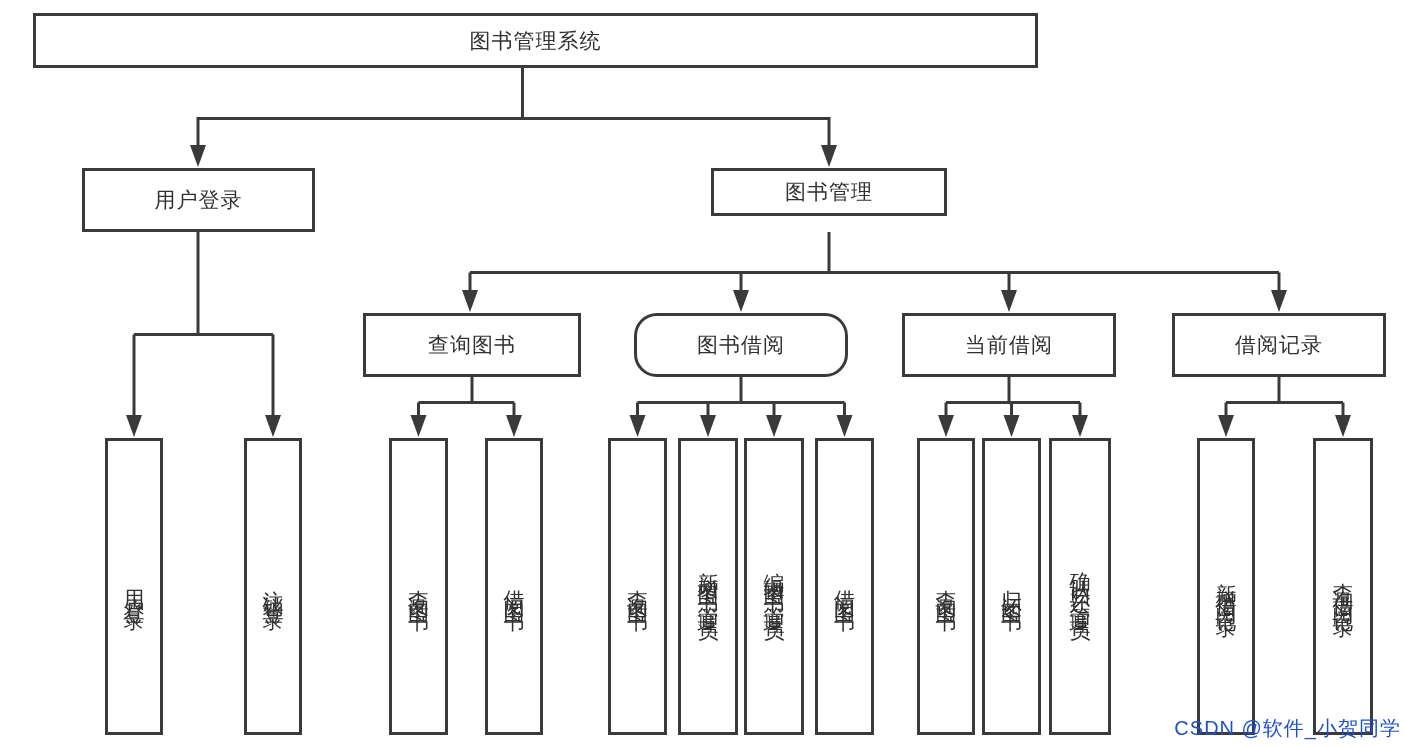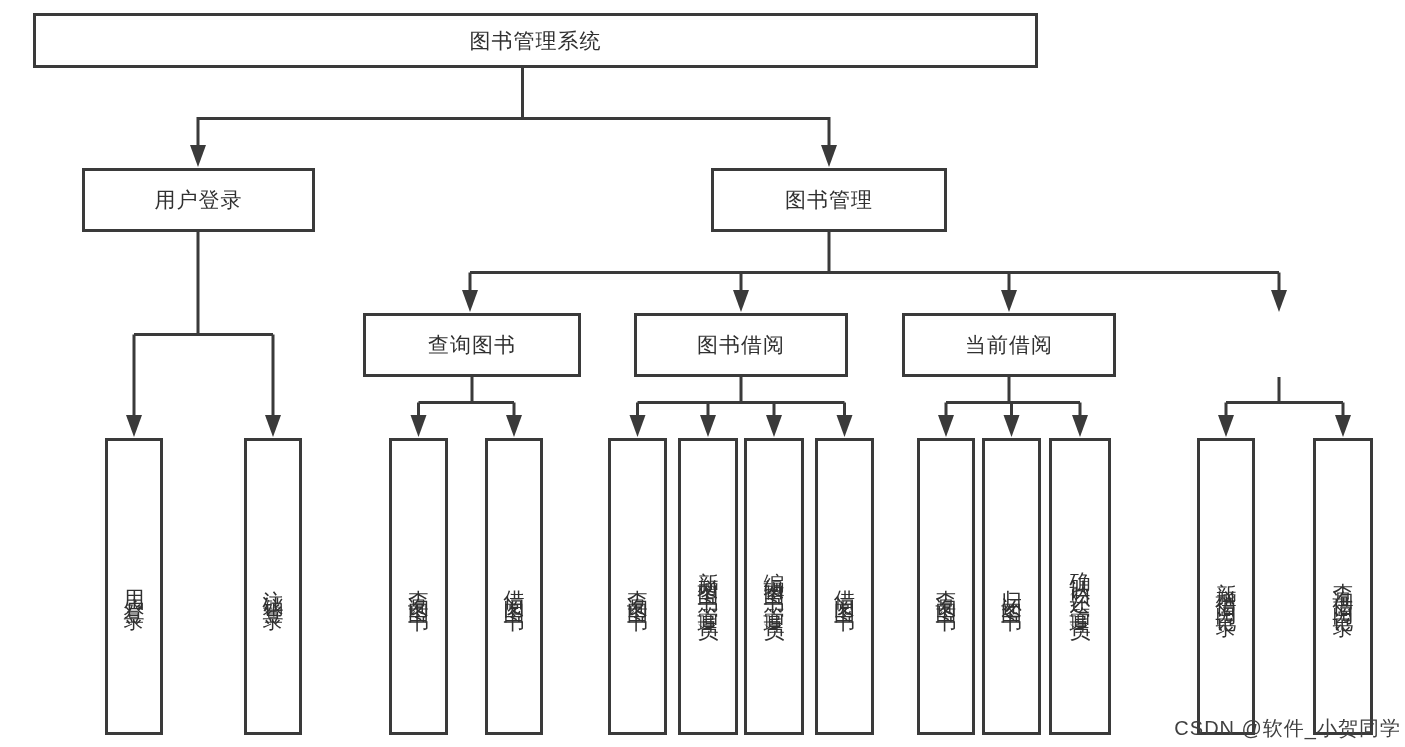--- a/index.html
+++ b/index.html
@@ -25,42 +25,42 @@
     writing-mode:vertical-rl;
     text-orientation:mixed;
     font-size:21px;
     letter-spacing:7px;
     line-height:1.15;
     padding:6px 0;
   }
   
   .n-root {left:20px;  top:13px;  width:1005px;height:55px;margin-left:13px;}
   .n-l2-0 {left:82px;  top:168px; width:233px; height:64px;}
-  .n-l2-1 {left:711px; top:168px; width:236px; height:64px;}
+  .n-l2-1 {left:711px; top:168px; width:236px; height:48px;}
   .n-l3-0 {left:363px; top:313px; width:218px; height:64px;}
-  .n-l3-1 {left:634px; top:313px; width:214px; height:64px;}
+  .n-l3-1 {left:634px; top:313px; width:214px; height:64px;border-radius:23px;}
   .n-l3-2 {left:902px; top:313px; width:214px; height:64px;text-align:right;}
   .n-l3-3 {left:1172px;top:313px; width:214px; height:64px;}
   .leaf   {top:438px;height:297px;}
   .leaf-1 {left:105px; width:58px;}
   .leaf-2 {left:244px; width:58px;}
   .leaf-3 {left:389px; width:59px;}
   .leaf-4 {left:485px; width:58px;}
   .leaf-5 {left:608px; width:59px;}
   .leaf-6 {left:678px; width:60px;}
   .leaf-7 {left:744px; width:60px;}
   .leaf-8 {left:815px; width:59px;}
   .leaf-9 {left:917px; width:58px;}
   .leaf-10{left:982px; width:59px;}
   .leaf-11{left:1049px;width:62px;}
   .leaf-12{left:1197px;width:58px;}
   .leaf-13{left:1313px;width:60px;}
   .watermark{
     position:absolute;right:4px;bottom:5px;
-    color:#404040;font-size:20px;letter-spacing:1px;
+    color:#1d4ed8;font-size:20px;letter-spacing:1px;
     z-index:5;white-space:nowrap;
   }
 </style>
 </head>
 <body>
 
 <div class="canvas">
 
   <svg class="connectors" viewBox="0 0 1405 747" xmlns="http://www.w3.org/2000/svg">
     <path fill="none" stroke="#3a3a3a" stroke-width="3" d="
@@ -121,20 +121,21 @@
   </svg>
 
   <div class="node hnode n-root">图书管理系统</div>
 
   <div class="node hnode n-l2-0">用户登录</div>
   <div class="node hnode n-l2-1">图书管理</div>
 
   <div class="node hnode n-l3-0">查询图书</div>
   <div class="node hnode n-l3-1">图书借阅</div>
   <div class="node hnode n-l3-2">当前借阅</div>
+  <div class="node hnode n-l3-3">借阅记录</div>
 
   <div class="node vnode leaf leaf-1">用户登录</div>
   <div class="node vnode leaf leaf-2">注销登录</div>
   <div class="node vnode leaf leaf-3">查询图书</div>
   <div class="node vnode leaf leaf-4">借阅图书</div>
   <div class="node vnode leaf leaf-5">查询图书</div>
   <div class="node vnode leaf leaf-6">新增图书（管理员）</div>
   <div class="node vnode leaf leaf-7">编辑图书（管理员）</div>
   <div class="node vnode leaf leaf-8">借阅图书</div>
   <div class="node vnode leaf leaf-9">查询图书</div>

